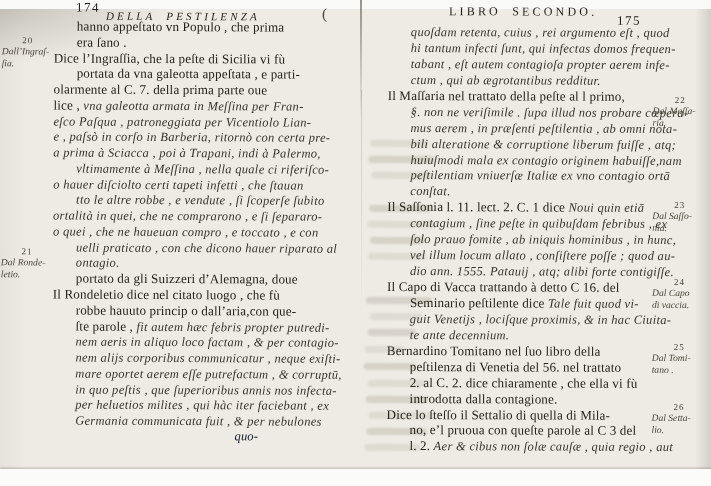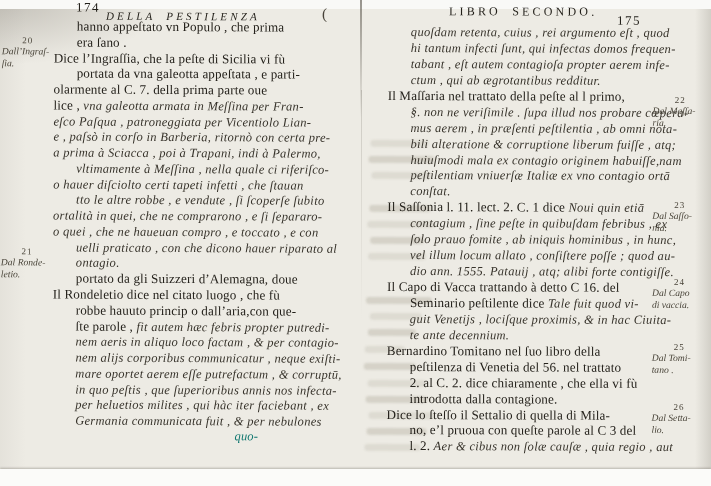--- a/index.html
+++ b/index.html
@@ -34,21 +34,21 @@
   
   .col{position:absolute;width:262px;}
   #left-lines{left:54px;top:19px;}
   #right-lines{left:43px;top:24px;}
   .line{height:15.78px;line-height:15.78px;white-space:nowrap;color:#25221c;
         font-size:13.1px;letter-spacing:.15px;}
   #right-lines .line{height:15.95px;line-height:15.95px;}
   .lvl0{margin-left:0;} .lvl1{margin-left:23px;}
   .ro{font-style:normal;}
   .it{font-style:italic;font-size:12.5px;color:#37332b;letter-spacing:.3px;}
-  .cwline{text-align:right;padding-right:56px;font-style:italic;font-size:12.5px;color:#0f766e;}
+  .cwline{text-align:right;padding-right:56px;font-style:italic;font-size:12.5px;color:#0f172a;}
 
   
   .mnotes{position:absolute;top:0;height:486px;}
   #mnotesL{left:2px;width:52px;}
   #mnotesR{left:308px;width:55px;}
   .mnote{position:absolute;left:0;width:100%;color:#4a453a;}
   .mnum{text-align:center;font-size:9px;letter-spacing:1px;height:10px;line-height:10px;}
   .mline{font-style:italic;font-size:9.6px;line-height:11.5px;white-space:nowrap;}
 
   

